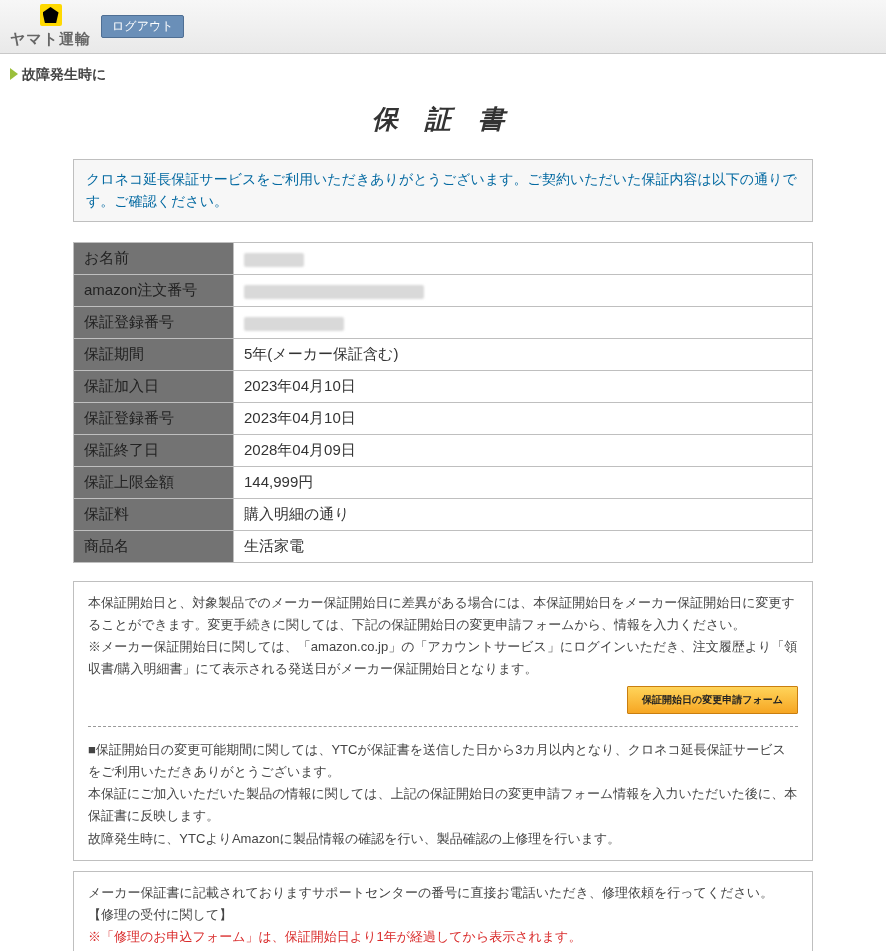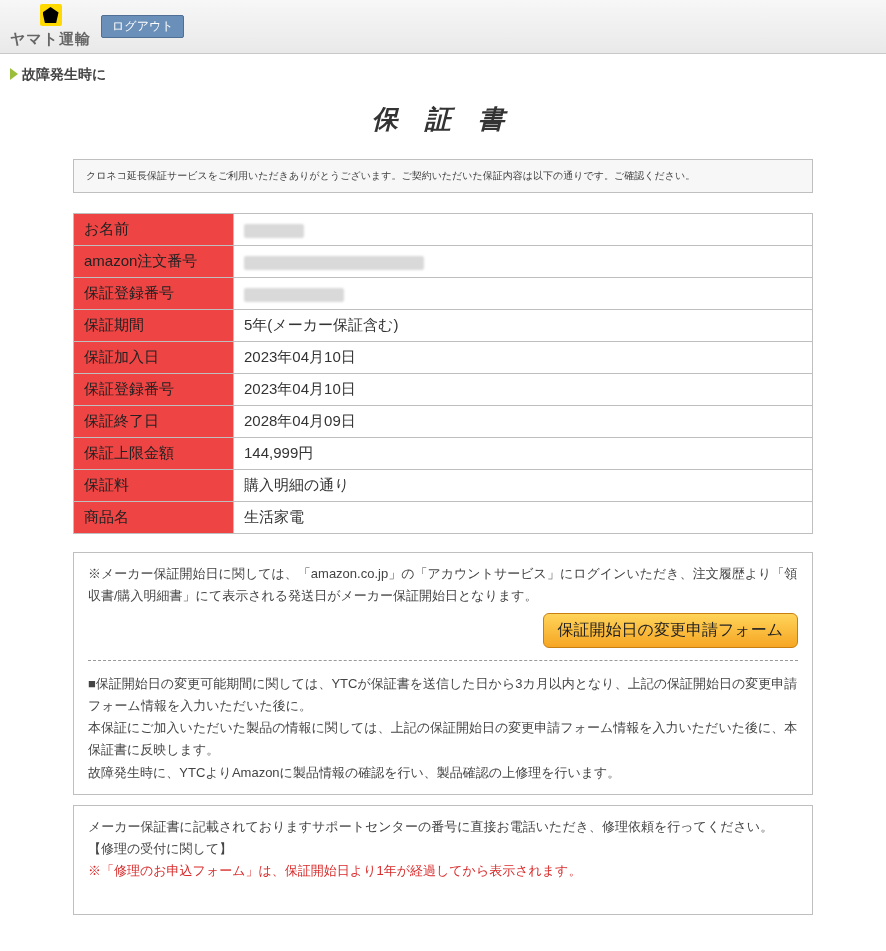--- a/index.html
+++ b/index.html
@@ -80,23 +80,23 @@
     margin: 10px 0 22px;
     font-style: italic;
   }
   .panel {
     width: 740px;
     margin: 0 auto;
   }
   .intro-box {
     border: 1px solid #bfbfbf;
     background: #f7f7f7;
-    color: #404040;
+    color: #0369a1;
     padding: 8px 12px;
-    font-size: 10px;
+    font-size: 14px;
     line-height: 1.6;
     margin-bottom: 20px;
   }
   .section-head {
     font-weight: bold;
     color: #555;
     font-size: 14px;
     margin: 6px 0 4px;
   }
   .info-table {
@@ -106,21 +106,21 @@
   }
   .info-table th,
   .info-table td {
     border: 1px solid #bfbfbf;
     padding: 6px 10px;
     text-align: left;
     font-size: 15px;
     font-weight: normal;
   }
   .info-table th {
-    background: #ef4444;
+    background: #737373;
     width: 160px;
     color: #222;
   }
   .info-table td { background: #fff; }
   .redacted {
     display: inline-block;
     height: 14px;
     background: #d9d9d9;
     border-radius: 2px;
     vertical-align: middle;
@@ -131,27 +131,27 @@
     padding: 10px 14px;
     font-size: 13px;
     line-height: 1.7;
     color: #444;
     margin-bottom: 10px;
   }
   .form-btn {
     background: linear-gradient(#ffd45a, #f6a623);
     border: 1px solid #c97e10;
     color: #222;
-    font-size: 16px;
-    font-weight: normal;
+    font-size: 10px;
+    font-weight: bold;
     padding: 6px 14px;
     float: right;
     margin-top: 6px;
     cursor: pointer;
-    border-radius: 6px;
+    border-radius: 1px;
   }
   .clear { clear: both; }
   .divider {
     border-top: 1px dashed #999;
     margin: 12px 0;
     clear: both;
   }
   .red { color: #d92b2b; }
 </style>
 </head>
@@ -216,25 +216,26 @@
         <td>購入明細の通り</td>
       </tr>
       <tr>
         <th>商品名</th>
         <td>生活家電</td>
       </tr>
     </tbody>
       </table>
 
     <div class="info-box">
+      <div>本保証開始日と、対象製品でのメーカー保証開始日に差異がある場合には、本保証開始日をメーカー保証開始日に変更することができます。変更手続きに関しては、下記の保証開始日の変更申請フォームから、情報を入力ください。</div>
       <div>※メーカー保証開始日に関しては、「amazon.co.jp」の「アカウントサービス」にログインいただき、注文履歴より「領収書/購入明細書」にて表示される発送日がメーカー保証開始日となります。</div>
       <button class="form-btn">保証開始日の変更申請フォーム</button>
       <div class="clear"></div>
       <div class="divider"></div>
-      <div>■保証開始日の変更可能期間に関しては、YTCが保証書を送信した日から3カ月以内となり、上記の保証開始日の変更申請フォーム情報を入力いただいた後に。</div>
+      <div>■保証開始日の変更可能期間に関しては、YTCが保証書を送信した日から3カ月以内となり、クロネコ延長保証サービスをご利用いただきありがとうございます。</div>
       <div>本保証にご加入いただいた製品の情報に関しては、上記の保証開始日の変更申請フォーム情報を入力いただいた後に、本保証書に反映します。</div>
       <div>故障発生時に、YTCよりAmazonに製品情報の確認を行い、製品確認の上修理を行います。</div>
     </div>
 
     <div class="info-box">
       <div>メーカー保証書に記載されておりますサポートセンターの番号に直接お電話いただき、修理依頼を行ってください。</div>
       <div>【修理の受付に関して】</div>
       <div class="red">※「修理のお申込フォーム」は、保証開始日より1年が経過してから表示されます。</div>
       <br>
       

